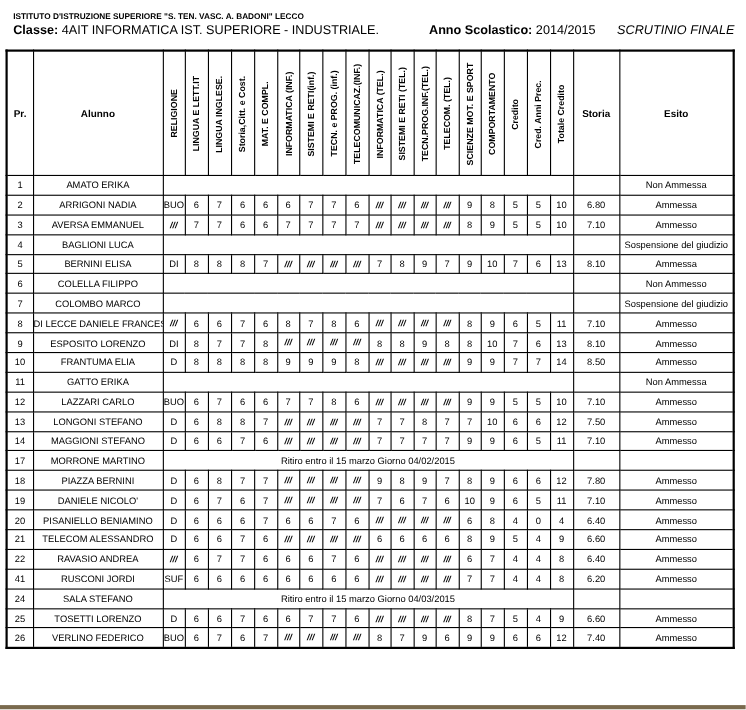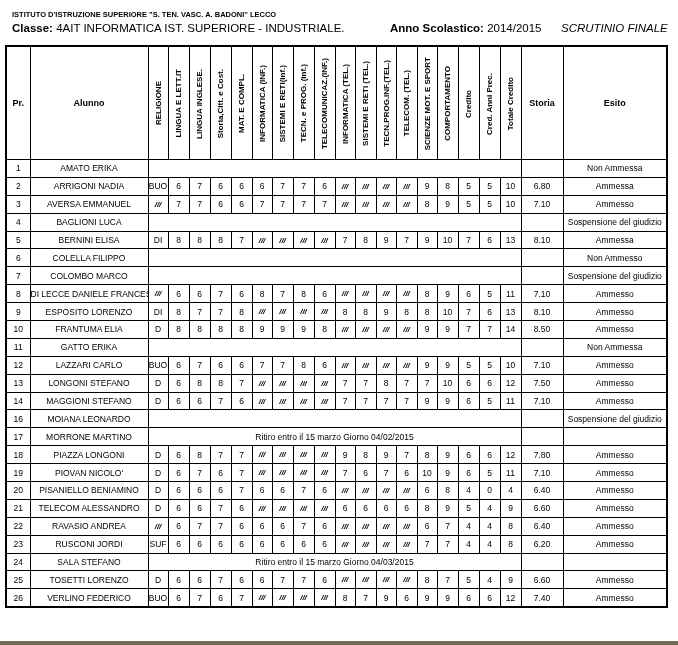--- a/index.html
+++ b/index.html
@@ -370,36 +370,29 @@
         <td class="g">7</td>
         <td class="g">9</td>
         <td class="g">9</td>
         <td class="g">6</td>
         <td class="g">5</td>
         <td class="g">11</td>
         <td class="g">7.10</td>
         <td class="esito">Ammesso</td>
       </tr>
       <tr>
-        <td class="pr">16</td>
-        <td class="name">MOIANA LEONARDO</td>
-        <td class="note" colspan="18"></td>
-        <td class="g"></td>
-        <td class="esito">Sospensione del giudizio</td>
-      </tr>
-      <tr>
         <td class="pr">17</td>
         <td class="name">MORRONE MARTINO</td>
         <td class="note" colspan="18">Ritiro entro il 15 marzo Giorno 04/02/2015</td>
         <td class="g"></td>
         <td class="esito"></td>
       </tr>
       <tr>
         <td class="pr">18</td>
-        <td class="name">PIAZZA LONGONI</td>
+        <td class="name">PIAZZA BERNINI</td>
         <td class="g">D</td>
         <td class="g">6</td>
         <td class="g">8</td>
         <td class="g">7</td>
         <td class="g">7</td>
         <td class="g slash">///</td>
         <td class="g slash">///</td>
         <td class="g slash">///</td>
         <td class="g slash">///</td>
         <td class="g">9</td>
@@ -409,21 +402,21 @@
         <td class="g">8</td>
         <td class="g">9</td>
         <td class="g">6</td>
         <td class="g">6</td>
         <td class="g">12</td>
         <td class="g">7.80</td>
         <td class="esito">Ammesso</td>
       </tr>
       <tr>
         <td class="pr">19</td>
-        <td class="name">PIOVAN NICOLO'</td>
+        <td class="name">DANIELE NICOLO'</td>
         <td class="g">D</td>
         <td class="g">6</td>
         <td class="g">7</td>
         <td class="g">6</td>
         <td class="g">7</td>
         <td class="g slash">///</td>
         <td class="g slash">///</td>
         <td class="g slash">///</td>
         <td class="g slash">///</td>
         <td class="g">7</td>
@@ -504,21 +497,21 @@
         <td class="g slash">///</td>
         <td class="g">6</td>
         <td class="g">7</td>
         <td class="g">4</td>
         <td class="g">4</td>
         <td class="g">8</td>
         <td class="g">6.40</td>
         <td class="esito">Ammesso</td>
       </tr>
       <tr>
-        <td class="pr">23</td>
+        <td class="pr">41</td>
         <td class="name">RUSCONI JORDI</td>
         <td class="g">SUF</td>
         <td class="g">6</td>
         <td class="g">6</td>
         <td class="g">6</td>
         <td class="g">6</td>
         <td class="g">6</td>
         <td class="g">6</td>
         <td class="g">6</td>
         <td class="g">6</td>

